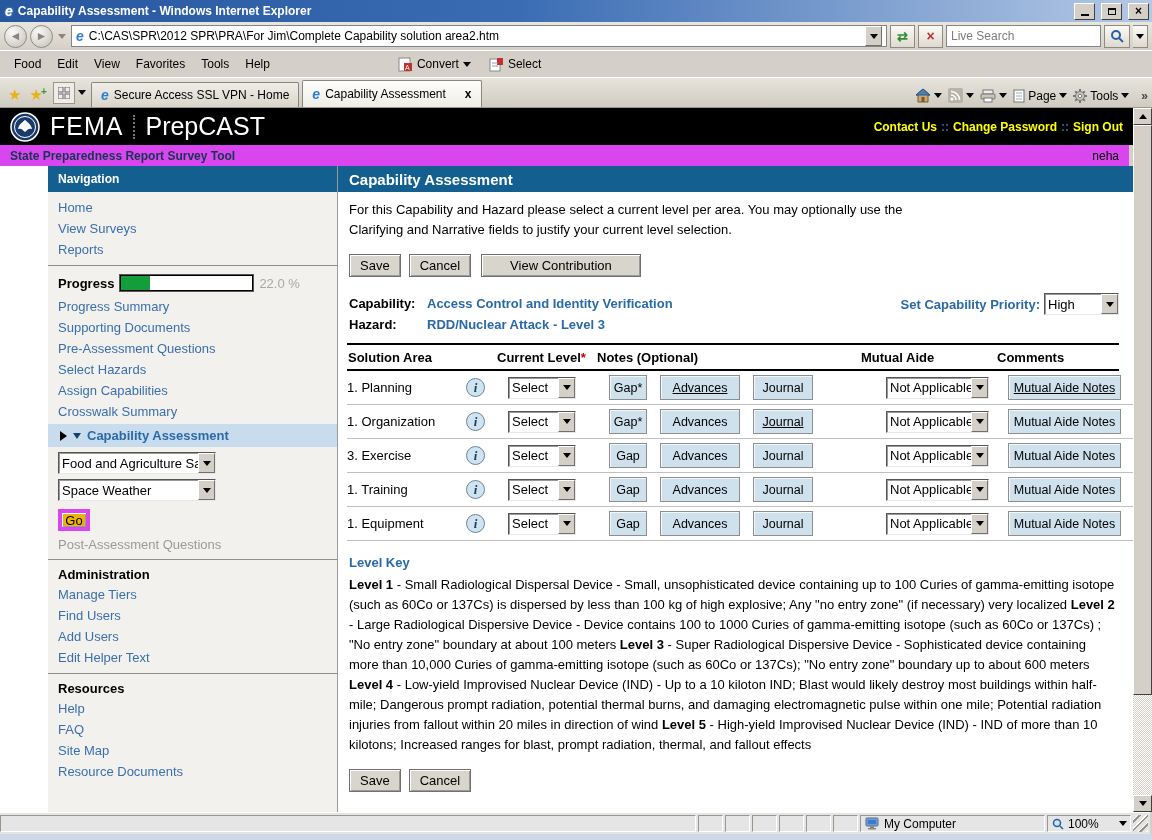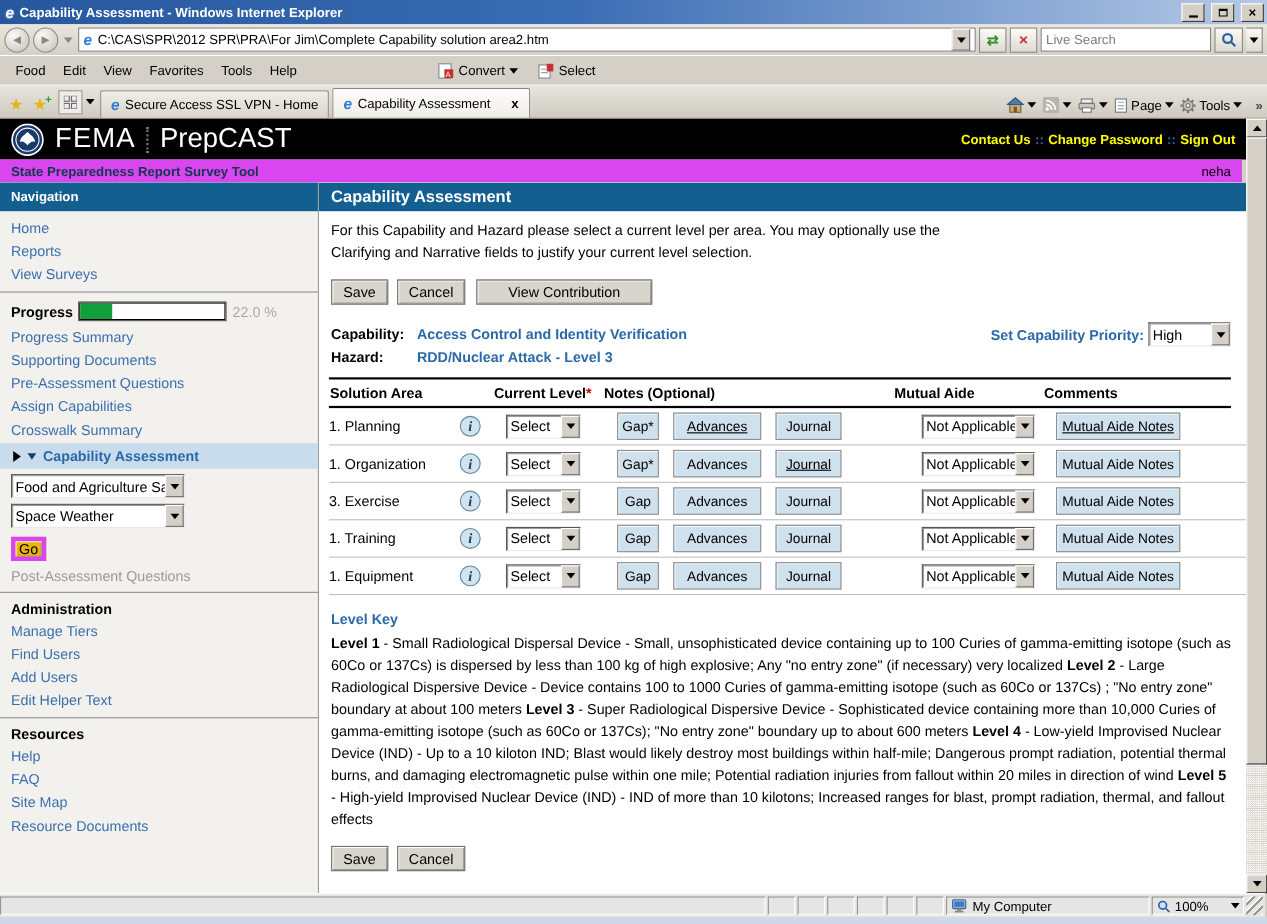--- a/index.html
+++ b/index.html
@@ -65,21 +65,21 @@
   .fema-links{margin-left:auto;font-size:12px;font-weight:bold;color:#ffff00;}
   .fema-links .sep{color:#2d6a9f;padding:0 4px;}
   .fema-links a{color:#ffff00;text-decoration:none;}
 
   
   .subbar{height:21px;background:#d946ef;display:flex;align-items:center;padding:0 10px;font-size:12px;margin-right:23px;}
   .subbar .left{font-weight:bold;color:#14364f;}
   .subbar .right{margin-left:auto;color:#000;}
 
   
-  .content{display:flex;height:646px;margin-right:19px;background:#fff;}
+  .content{display:flex;height:646px;margin-right:19px;background:#fff;padding-left:48px;}
   .sidebar{width:290px;background:#f2f1ed;border-right:1px solid #9a9a9a;font-size:13px;flex-shrink:0;display:flex;flex-direction:column;}
   .side-header{height:26px;background:#135f90;color:#fff;font-weight:bold;font-size:12px;display:flex;align-items:center;padding-left:10px;flex-shrink:0;}
   .side-link{color:#3a6fae;padding:3px 0 3px 10px;line-height:15px;cursor:pointer;}
   .sdivider{border-top:1px solid #8f8f8f;margin:5px 0;}
   .survey-name{display:flex;align-items:flex-start;padding:4px 10px 0 10px;font-weight:bold;color:#000;line-height:18px;}
   .printer-ico{margin-left:auto;}
   .progress-row{display:flex;align-items:center;padding:4px 10px 2px 10px;gap:6px;}
   .progress-label{font-weight:bold;}
   .pbar{width:133px;height:16px;background:#fff;border:1px solid #000;outline:1px solid #555;}
   .pfill{height:100%;background:#129e3a;}
@@ -343,36 +343,37 @@
     <span class="right">neha</span>
   </div>
 
   <div class="content">
 
     <div class="sidebar">
       <div class="side-header">Navigation</div>
       <div style="padding-top:5px;">
 
       <div class="side-link">Home</div>
+          <div class="side-link">View Surveys</div>
           <div class="side-link">Reports</div>
-          <div class="side-link">View Surveys</div>
         </div>
       <div class="sdivider"></div>
       <div class="progress-row">
         <span class="progress-label">Progress</span>
         <span class="pbar">
             <span class="pfill" style="width: 22%; display: block;"></span>
           </span>
         <span class="ppct">22.0 %</span>
       </div>
       <div style="padding-top:3px;">
 
       <div class="side-link">Progress Summary</div>
           <div class="side-link">Supporting Documents</div>
           <div class="side-link">Pre-Assessment Questions</div>
+          <div class="side-link">Select Hazards</div>
           <div class="side-link">Assign Capabilities</div>
           <div class="side-link">Crosswalk Summary</div>
         </div>
       <div class="sel-row">
         <span class="t-right"></span>
         <span class="t-down"></span>
         <span class="lbl">Capability Assessment</span>
       </div>
       <div class="fakesel side-select">
         <span class="val">Food and Agriculture Safety an</span>

